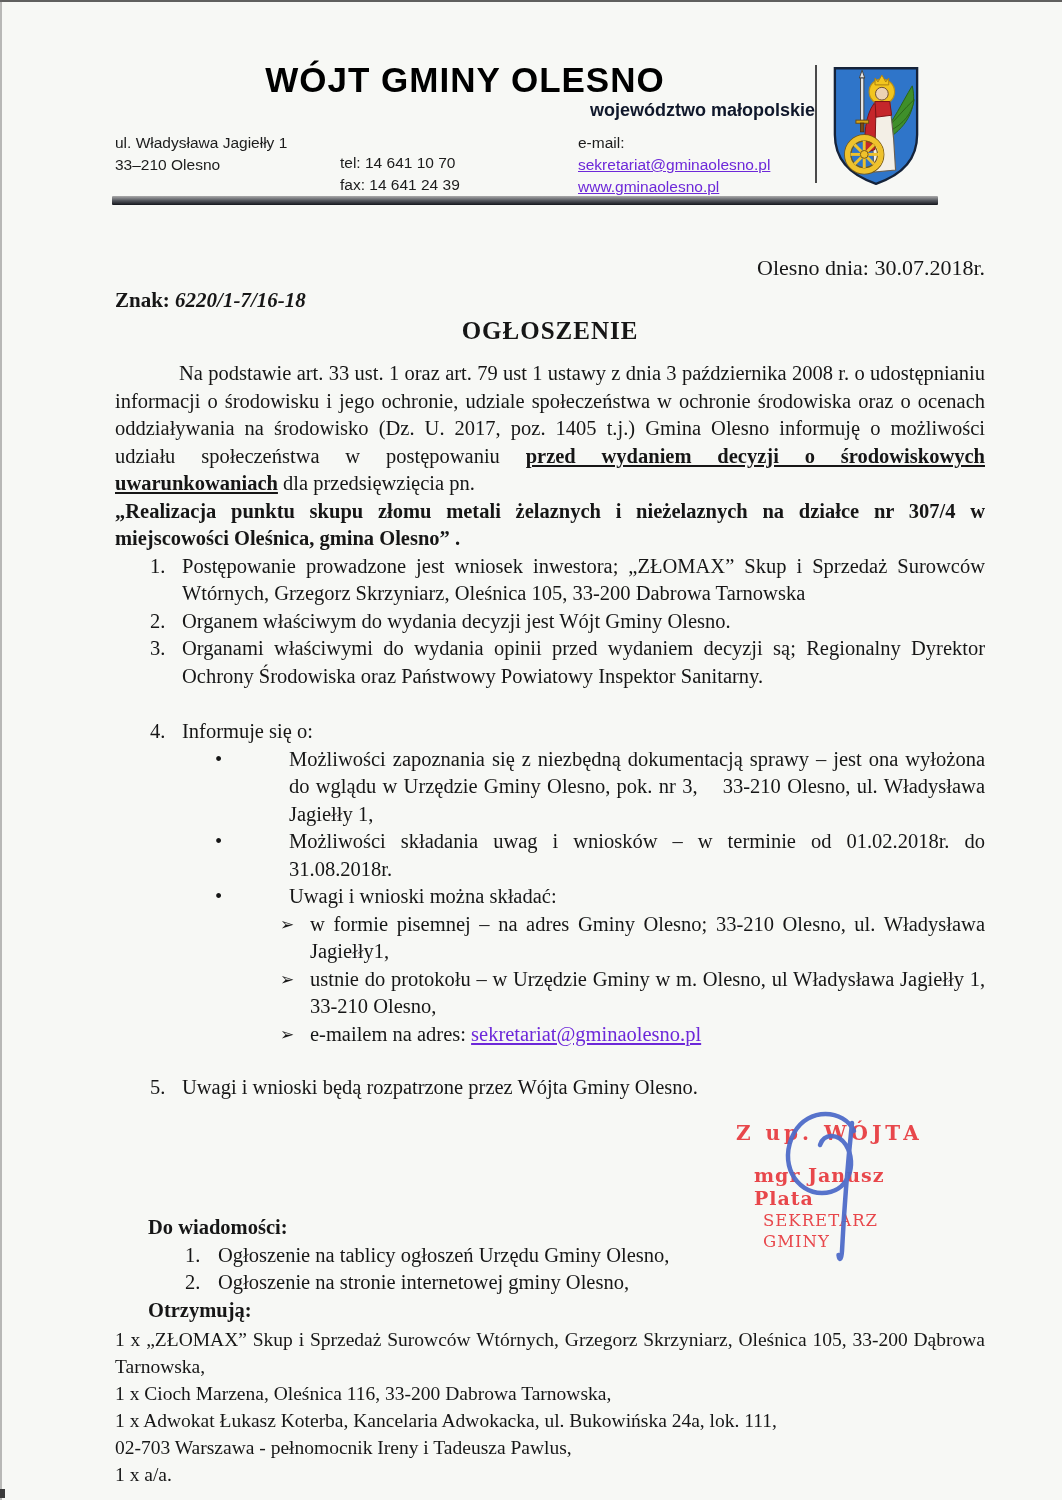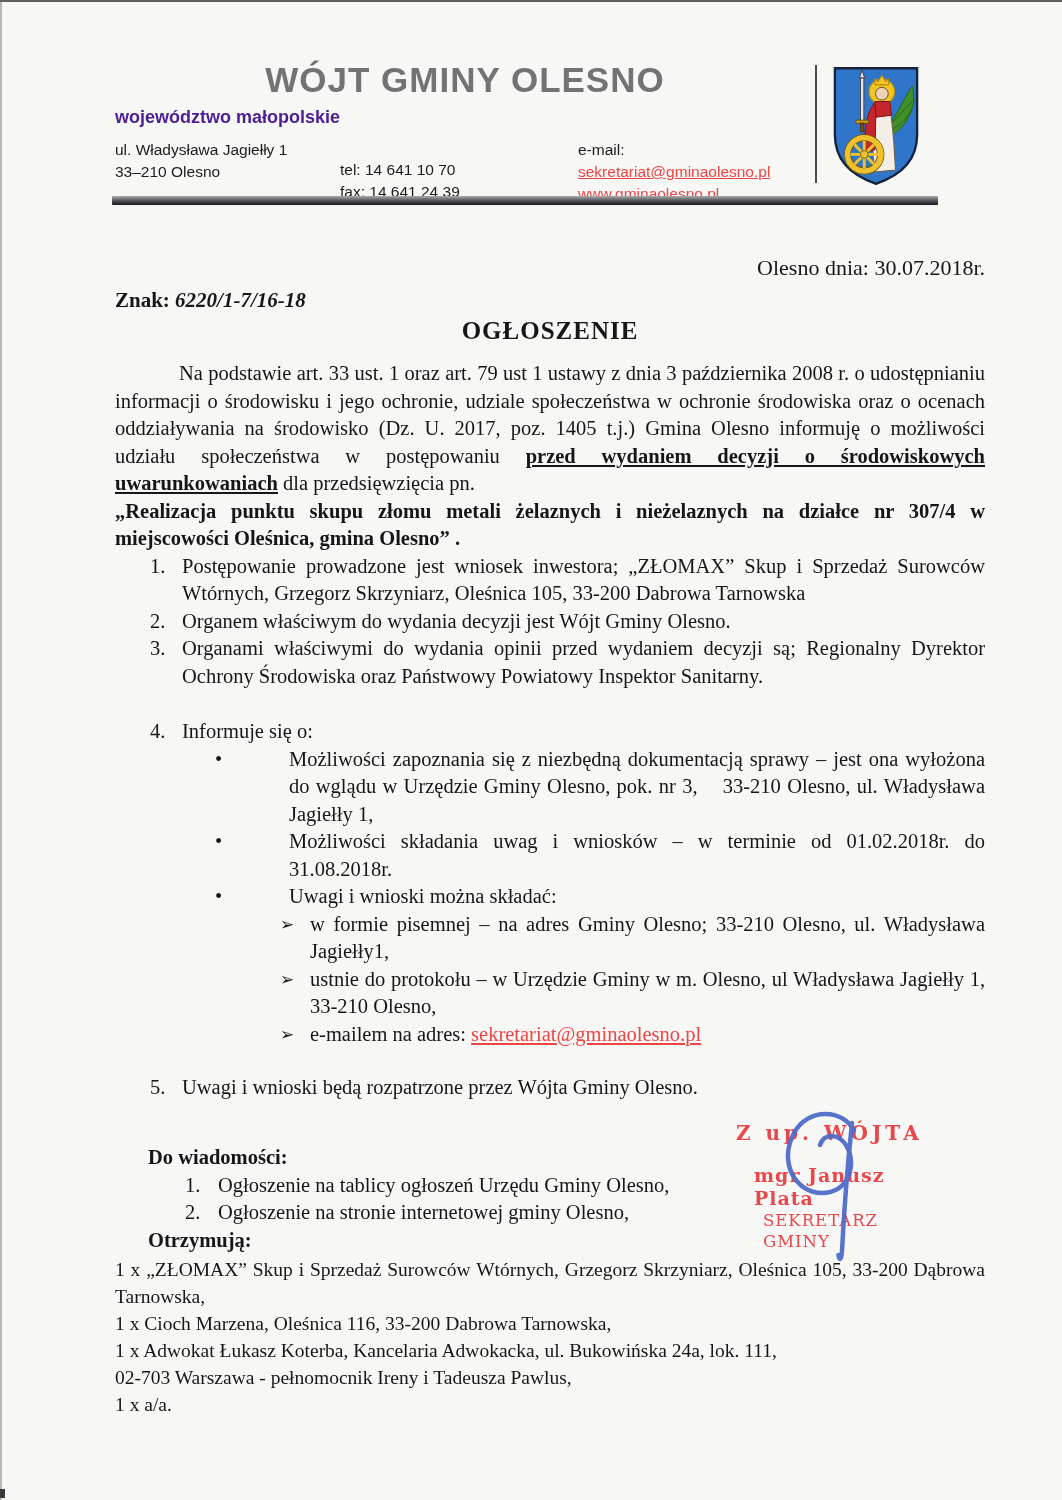--- a/index.html
+++ b/index.html
@@ -10,37 +10,37 @@
   }
   .scan-top { position:absolute; top:0; left:0; width:100%; height:2px; background:#3a3a3a; opacity:.8; }
   .scan-left { position:absolute; top:0; left:0; width:2px; height:100%; background:#6a6a6a; opacity:.45; }
   .scan-corner { position:absolute; left:0; bottom:2px; width:5px; height:9px; background:#3a3a3a; }
 
   
   .letterhead { position:absolute; left:115px; top:60px; width:823px; }
   .lh-title {
     width:700px; text-align:center;
     font-family:"Liberation Sans", sans-serif; font-weight:bold;
-    font-size:35px; letter-spacing:1px; color:#737373; line-height:40px;
+    font-size:35px; letter-spacing:1px; color:#000000; line-height:40px;
   }
   .lh-subtitle {
-    width:700px; text-align:left;
+    width:700px; text-align:right;
     font-family:"Liberation Sans", sans-serif; font-weight:bold;
-    font-size:18px; margin-top:7px; color:#4c1d95;
+    font-size:18px; color:#0f172a;
   }
   .lh-contacts {
     position:relative; width:700px; margin-top:11px; height:48px;
     font-family:"Liberation Sans", sans-serif; font-size:15.5px; line-height:22px; color:#1c1c1c;
   }
   .lh-col1 { position:absolute; left:0; top:0; }
   .lh-col2 { position:absolute; left:225px; top:0;margin-top:20px; }
   .lh-col3 { position:absolute; left:463px; top:0; }
   .lh-sep { position:absolute; left:700px; top:5px; width:2px; height:118px; background:#4a4a4a; }
   .lh-crest { position:absolute; left:714px; top:4px; width:94px; height:124px; }
-  a.doc-link, .doc-link { color:#ef4444; text-decoration:underline; cursor:pointer; }
+  a.doc-link, .doc-link { color:#6d28d9; text-decoration:underline; cursor:pointer; }
 
   .rule {
     position:absolute; left:112px; top:196px; width:826px; height:9px;
     background:linear-gradient(to bottom,#ababab 0%,#55585e 50%,#14161c 100%);
     border-radius:1px;
   }
 
   
   .body { position:absolute; left:115px; top:253px; width:870px; font-size:20.5px; line-height:27.5px; }
   .date-line { text-align:right; font-size:22px; line-height:30px; }
@@ -67,21 +67,21 @@
   .arr .t { flex:1; text-align:justify; }
 
   
   .stamp { position:absolute; left:736px; top:1121px; width:215px; font-family:"DejaVu Serif", serif; }
   .stamp-l1 { font-weight:bold; font-size:20px; letter-spacing:4px; line-height:25px; }
   .stamp-l2 { margin-top:18px; margin-left:18px; font-weight:bold; font-size:19px; letter-spacing:1px; line-height:23px; }
   .stamp-l3 { margin-left:27px; font-size:16.5px; letter-spacing:1px; line-height:21px; }
   .signature { position:absolute; left:766px; top:1101px; width:132px; height:172px; }
 
   
-  .footer { position:absolute; left:115px; top:1144px; width:870px; font-size:20.5px; line-height:27.5px; }
+  .footer { position:absolute; left:115px; top:1214px; width:870px; font-size:20.5px; line-height:27.5px; }
   .fw-head { font-weight:bold; margin-left:33px; }
   .fli { display:flex; margin-left:70px; }
   .fli .n { flex:0 0 33px; }
   .fli .t { flex:1; }
   .recipients { font-size:19.5px; line-height:27px; margin-top:2px; }
   .rec-just { text-align:justify; }
 </style>
 </head>
 <body>
 

